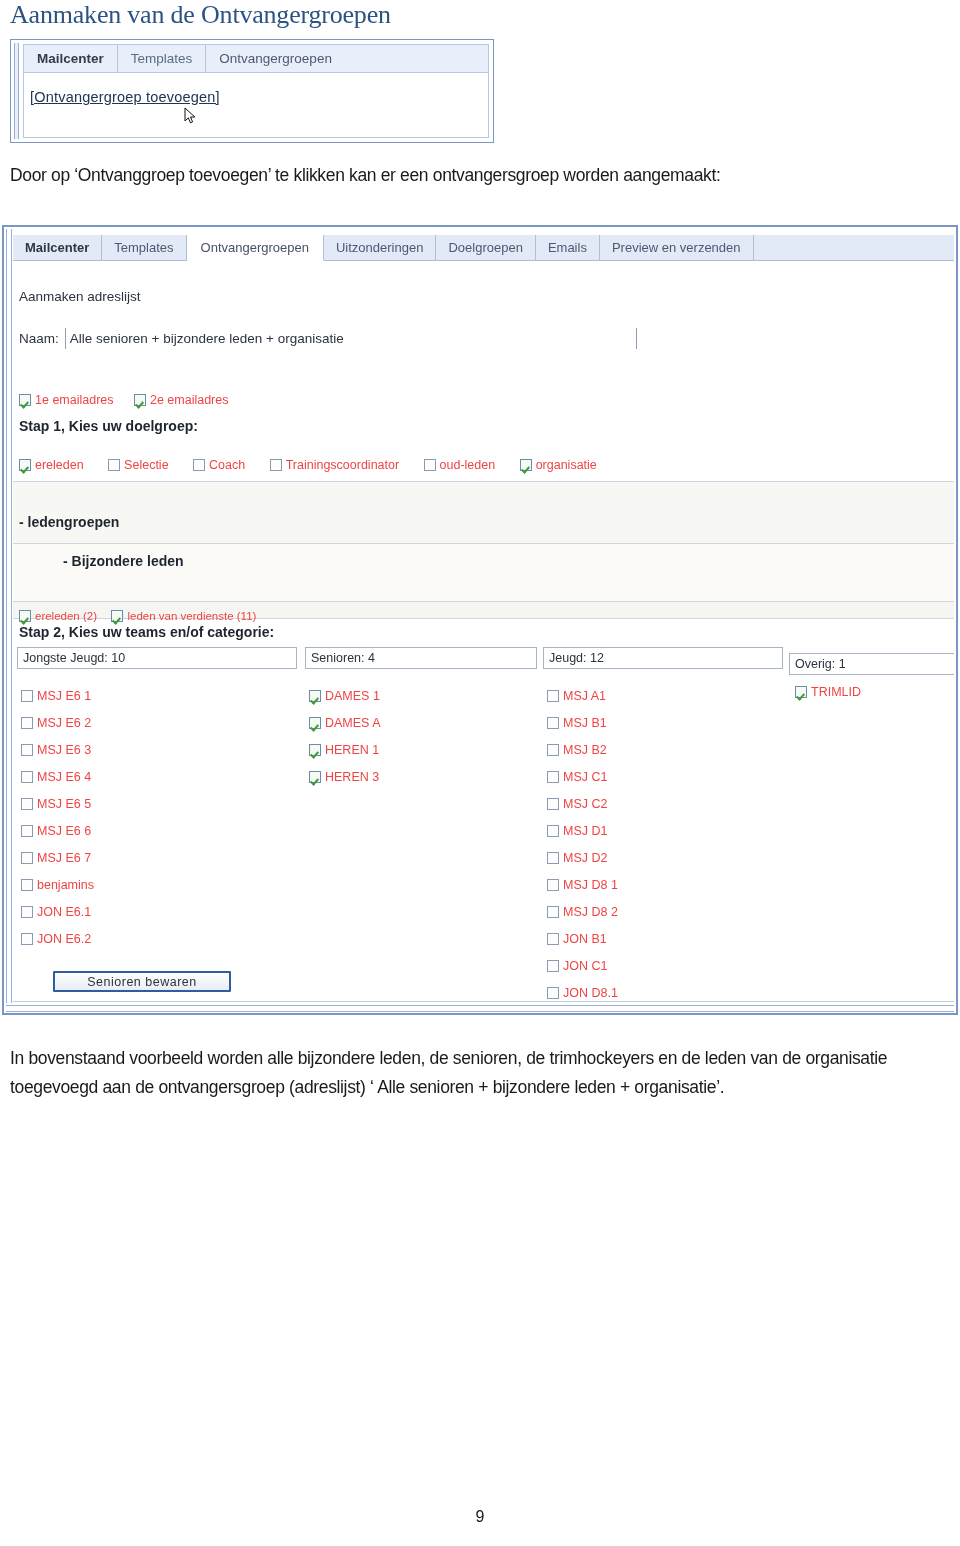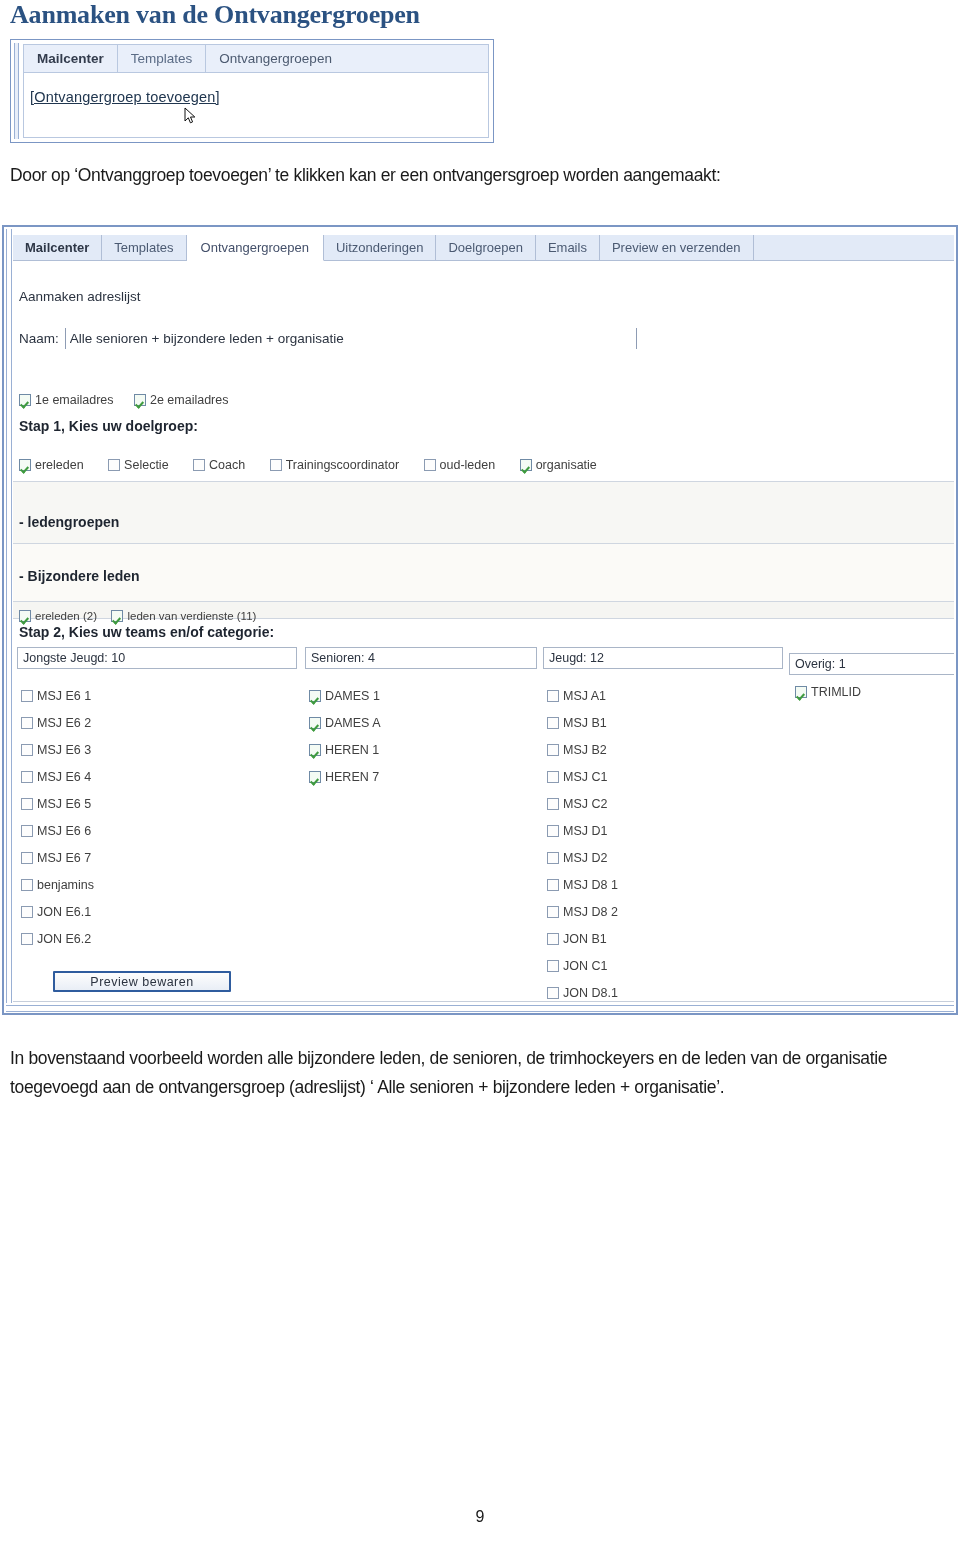--- a/index.html
+++ b/index.html
@@ -15,21 +15,21 @@
     color: #000000;
     overflow: hidden;
   }
 
   
   .doc-title {
     position: absolute;
     left: 10px;
     top: 0px;
     font-family: "Liberation Serif", serif;
-    font-weight: bold;
+    font-weight: normal;
     font-size: 26px;
     letter-spacing: -0.2px;
     color: #2b5282;
     white-space: nowrap;
   }
 
   
   .body-par {
     position: absolute;
     font-family: Liberation Sans, sans-serif;
@@ -252,21 +252,21 @@
     width: 3px; height: 6px;
     border: solid #3f9b3f;
     border-width: 0 2px 2px 0;
     transform: rotate(42deg);
   }
 
   .cbx-item {
     display: inline-flex;
     align-items: center;
     font-size: 12.5px;
-    color: #404040;
+    color: #ef4444;
     margin-right: 16px;
     white-space: nowrap;
   }
 
   .s2-row {
     position: absolute;
     left: 0;
     width: 100%;
     box-sizing: border-box;
   }
@@ -304,21 +304,21 @@
 
   .s2-grouplabel {
     position: absolute;
     left: 6px;
     font-size: 14px;
     font-weight: bold;
     color: #1e2530;
     white-space: nowrap;
   }
   #s2-ledengroepen { top: 285px; }
-  #s2-bijzondere { top: 339px; }
+  #s2-bijzondere { top: 324px; margin-left: 44px; }
 
   #s2-bijzondere-row {
     position: absolute;
     left: 6px;
     top: 359px;
     white-space: nowrap;
     margin-top: 20px;
   }
   #s2-bijzondere-row .cbx-item { font-size: 11.5px; margin-right: 10px; }
 
@@ -551,21 +551,21 @@
           <span class="cbx-item">
             <span class="cbx checked"></span>
             <span>DAMES A</span>
             </span>
           <span class="cbx-item">
             <span class="cbx checked"></span>
             <span>HEREN 1</span>
             </span>
           <span class="cbx-item">
             <span class="cbx checked"></span>
-            <span>HEREN 7</span>
+            <span>HEREN 3</span>
             </span>
         </div>
       </div>
 
       <div class="s2-col" id="s2-col-3">
         <div class="s2-col-head">Jeugd: 12</div>
         <div class="s2-col-list">
           <span class="cbx-item">
             <span class="cbx"></span>
             <span>MSJ A1</span>
@@ -622,20 +622,20 @@
         <div class="s2-col-list">
           <span class="cbx-item">
             <span class="cbx checked"></span>
             <span>TRIMLID</span>
             </span>
         </div>
       </div>
 
     </div>
 
-    <button class="s2-save">Preview bewaren</button>
+    <button class="s2-save">Senioren bewaren</button>
     <div class="s2-footline"></div>
   </div>
 </div>
 
 <div class="body-par" id="outro-par">In bovenstaand voorbeeld worden alle bijzondere leden, de senioren, de trimhockeyers en de leden van de organisatie toegevoegd aan de ontvangersgroep (adreslijst) ‘ Alle senioren + bijzondere leden + organisatie’.</div>
 
 <div class="page-number">9</div>
 
 </body></html>

